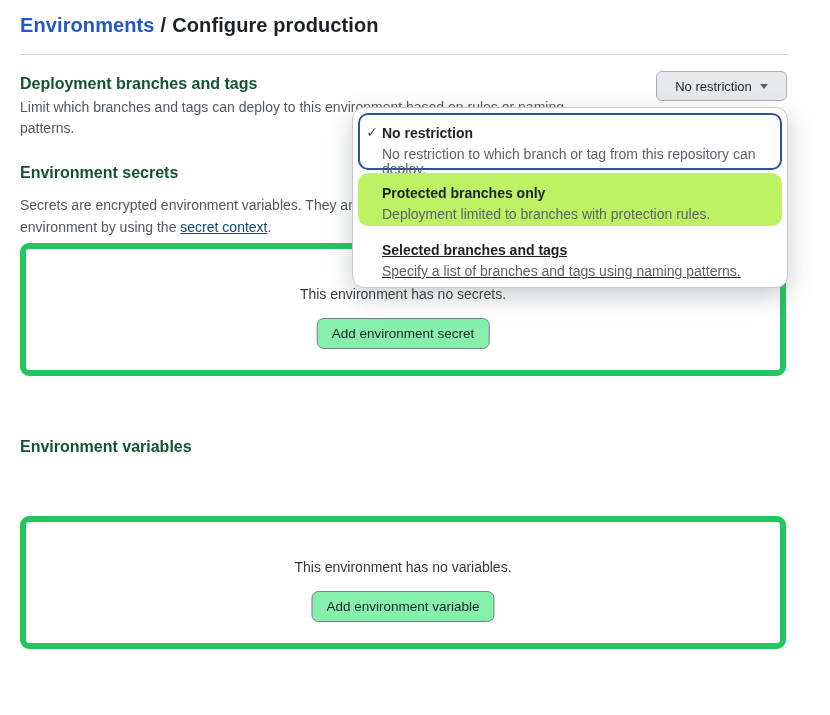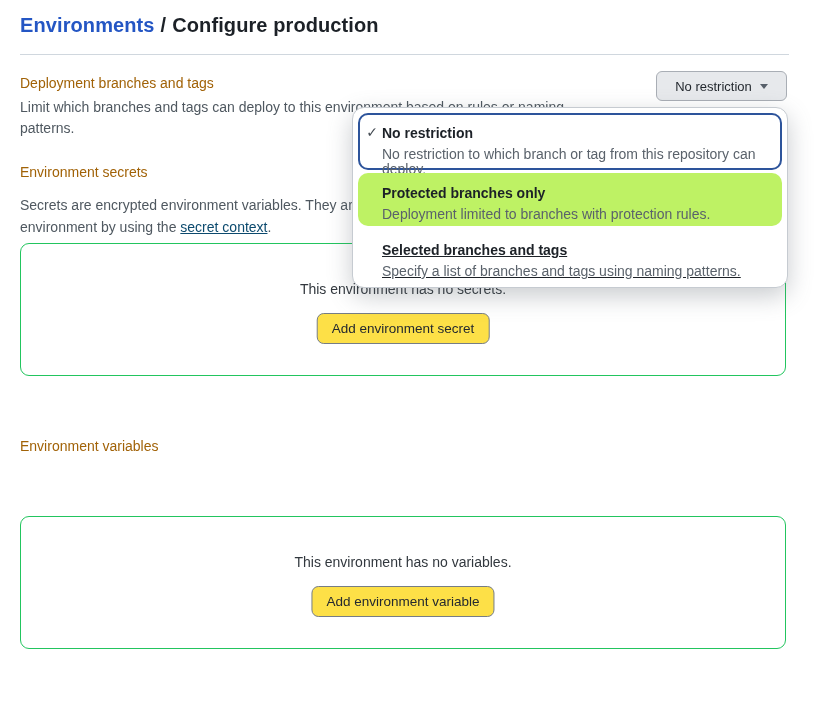--- a/index.html
+++ b/index.html
@@ -18,21 +18,21 @@
     white-space:nowrap;
   }
   .page-title a { color:#2456c4; text-decoration:none; cursor:pointer; }
   .page-title .sep { margin:0 6px; color:#1c2127; }
   .header-divider {
     position:absolute; left:20px; top:54px; width:769px; height:1px;
     background:#d0d7de;
   }
 
   
-  .section-heading { font-size:14px; font-weight:400; color:#a16207; }
+  .section-heading { font-size:16px; font-weight:700; color:#14532d; }
   .deploy-heading { position:absolute; left:20px; top:75px; }
   .deploy-desc {
     position:absolute; left:20px; top:97px; width:620px;
     font-size:14px; line-height:21px; color:#4f5860;
   }
   .selector-btn {
     position:absolute; left:656px; top:71px; width:131px; height:30px;
     display:flex; align-items:center; justify-content:center; gap:8px;
     background:#e7e9ec; border:1px solid #a9aeb5; border-radius:6px;
     font-size:13px; color:#24292f; cursor:pointer;
@@ -65,32 +65,32 @@
   
   .secrets-heading  { position:absolute; left:20px; top:164px; }
   .secrets-desc {
     position:absolute; left:20px; top:195px; width:780px;
     font-size:14px; line-height:21.5px; color:#4f5860;
   }
   .body-link { color:#0c4a6e; text-decoration:underline; cursor:pointer; }
 
   .empty-box {
     position:absolute; left:20px; width:766px; height:133px;
-    border:1px solid #22c55e; border-radius:9px; background:#ffffff;
+    border:6px solid #22c55e; border-radius:9px; background:#ffffff;
   }
   .secrets-box   { top:243px; }
   .variables-box { top:516px; }
   .empty-msg {
     position:absolute; top:37px; left:0; width:100%;
     text-align:center; font-size:14px; color:#32383e;
   }
   .add-btn {
     position:absolute; top:69px; left:50%; transform:translateX(-50%);
     height:31px; padding:0 14px; display:flex; align-items:center;
-    background:#fde047; border:1px solid #767d85; border-radius:7px;
+    background:#86efac; border:1px solid #767d85; border-radius:7px;
     font-size:13.5px; color:#24292f; white-space:nowrap; cursor:pointer;
     font-family:inherit;
   }
 
   .variables-heading { position:absolute; left:20px; top:438px; }
   .variables-desc {
     position:absolute; left:20px; top:468px; width:780px;
     font-size:14px; line-height:21.5px; color:#4f5860;
   }
 </style>

